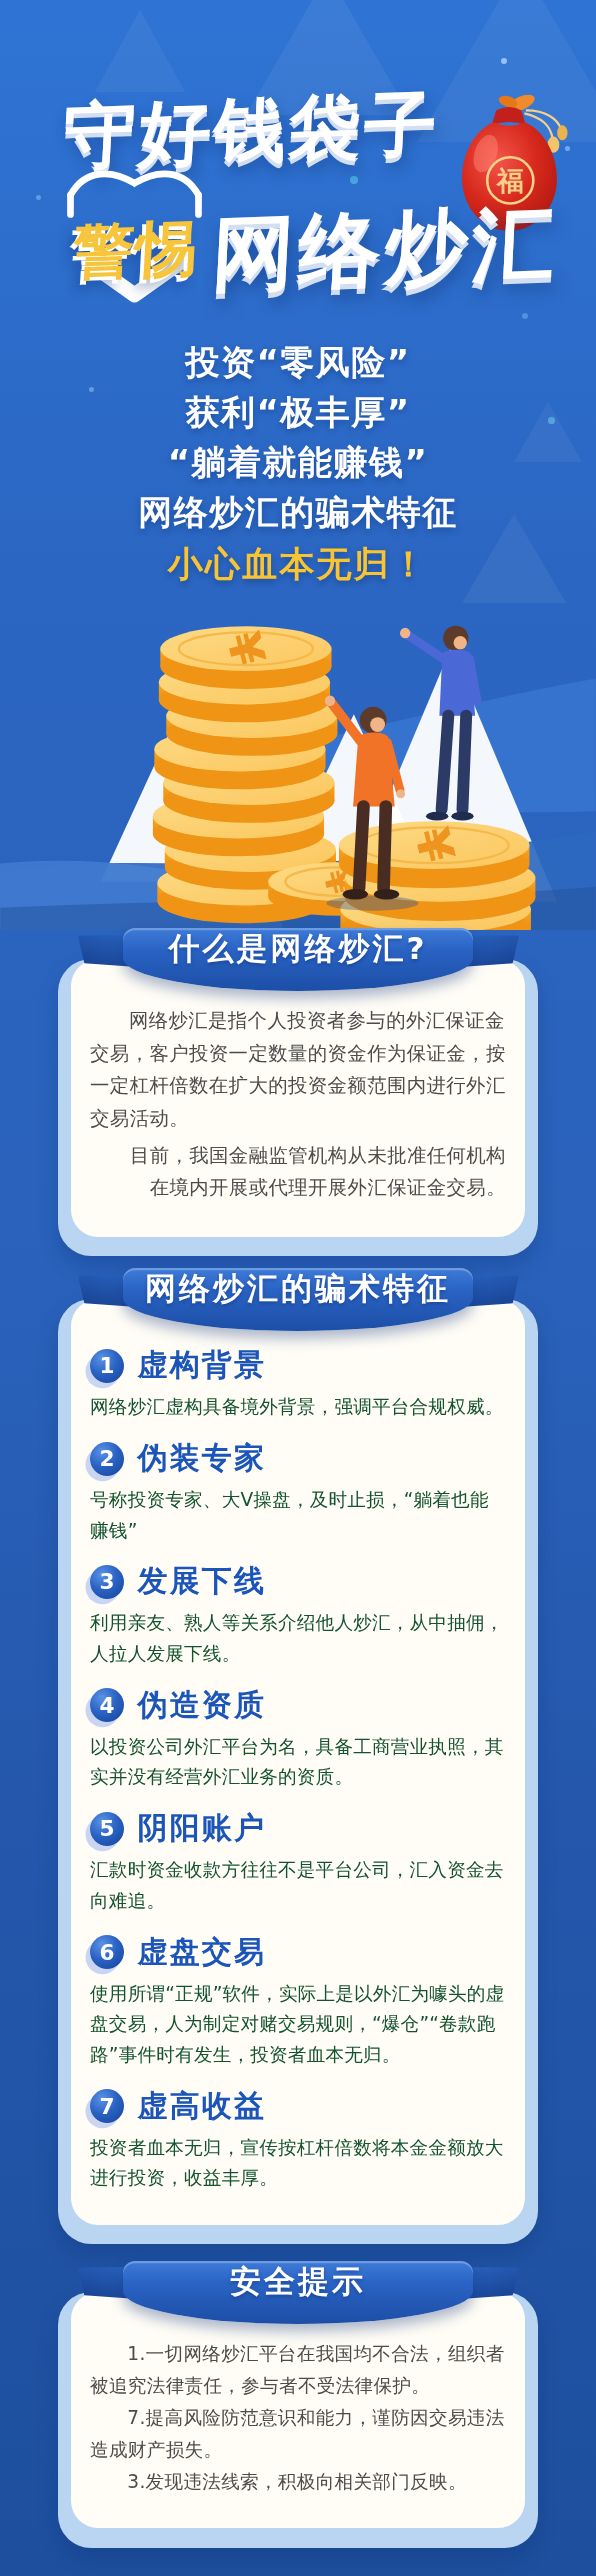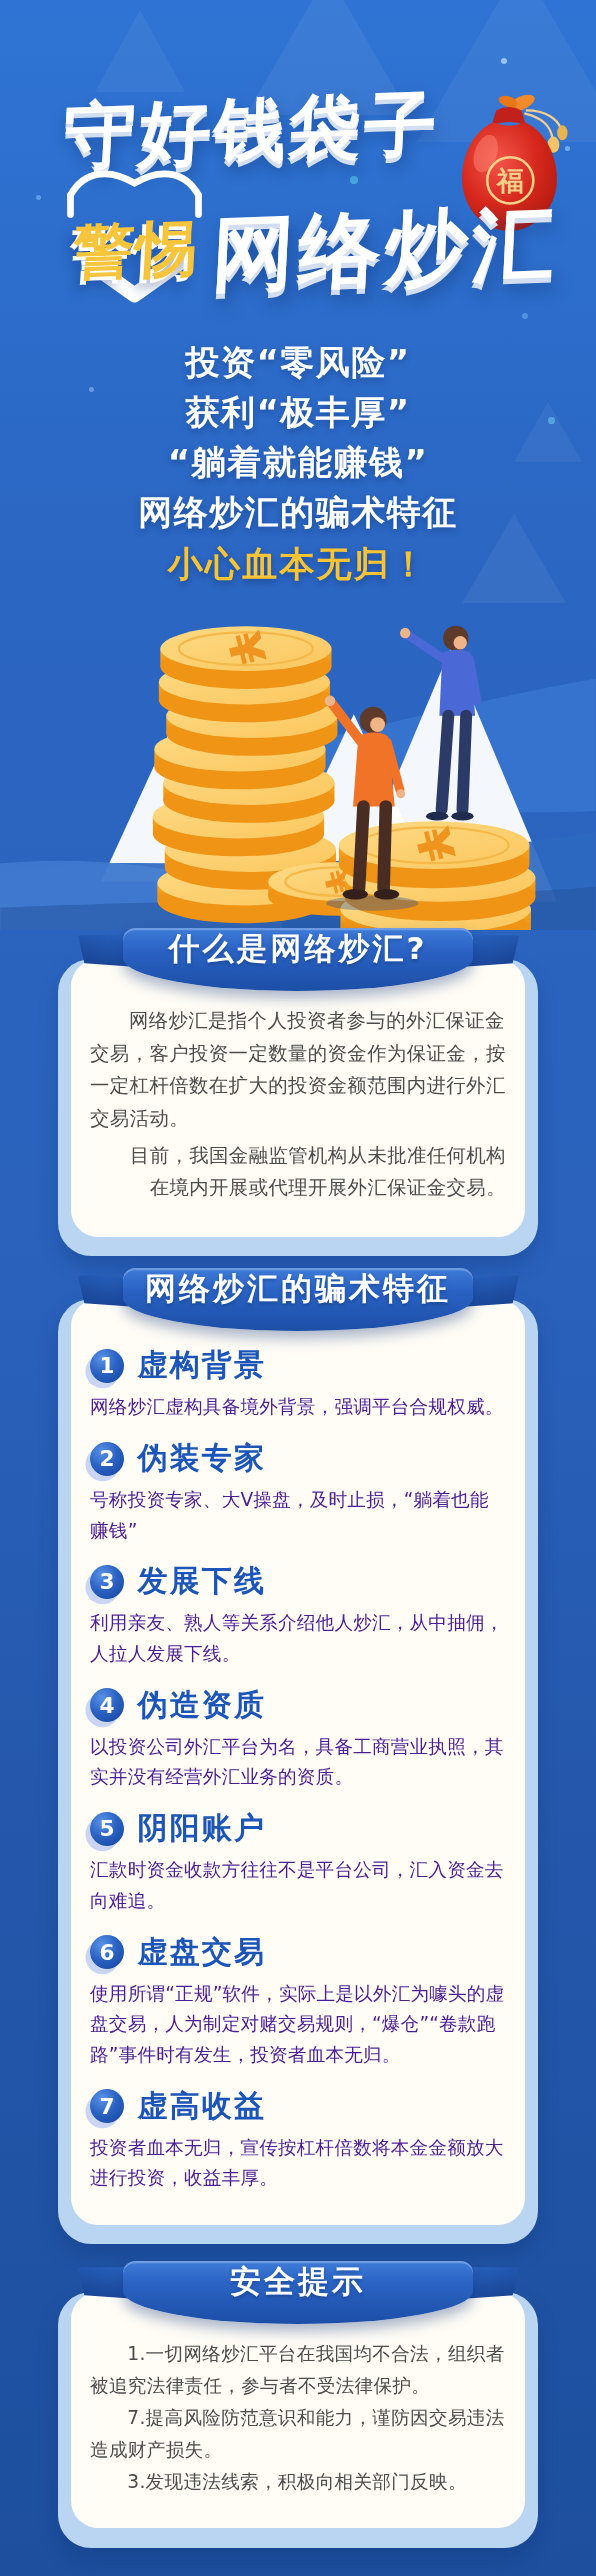--- a/index.html
+++ b/index.html
@@ -88,21 +88,21 @@
   .item:first-child .item-head { margin-top:0; }
   .num-badge {
     flex:none; width:34px; height:34px; border-radius:50%;
     background:radial-gradient(circle at 35% 28%, #5a93e6 0%, #2b63c4 45%, #1b4ea8 80%);
     color:#ffffff; font-size:21.6px; font-weight:bold;
     display:flex; align-items:center; justify-content:center;
     box-shadow:-4.5px 5.2px 0 rgba(199,211,243,.95);
     margin-right:13.4px;
   }
   .item-title { font-size:30px; font-weight:bold; color:#1b55b9; letter-spacing:2.2px; }
-  .item-body { font-size:18.6px; line-height:1.65; color:#4c1d95; letter-spacing:0.2px; }
+  .item-body { font-size:18.6px; line-height:1.65; color:#14532d; letter-spacing:0.2px; }
   .tip { font-size:18.6px; line-height:1.72; color:#4c4c4c; text-indent:2em; letter-spacing:0.3px; }
 </style>
 </head>
 <body>
 
 <div class="poster">
 
   <div class="tri" style="left:246px; top:-27px; border-left:82px solid transparent; border-right:82px solid transparent; border-bottom:142px solid rgba(255,255,255,.06);"></div>
   <div class="tri" style="left:95px; top:10.4px; border-left:45px solid transparent; border-right:45px solid transparent; border-bottom:82px solid rgba(255,255,255,.05);"></div>
   <div class="tri" style="left:417px; top:-37px; border-left:104px solid transparent; border-right:104px solid transparent; border-bottom:179px solid rgba(255,255,255,.05);"></div>

